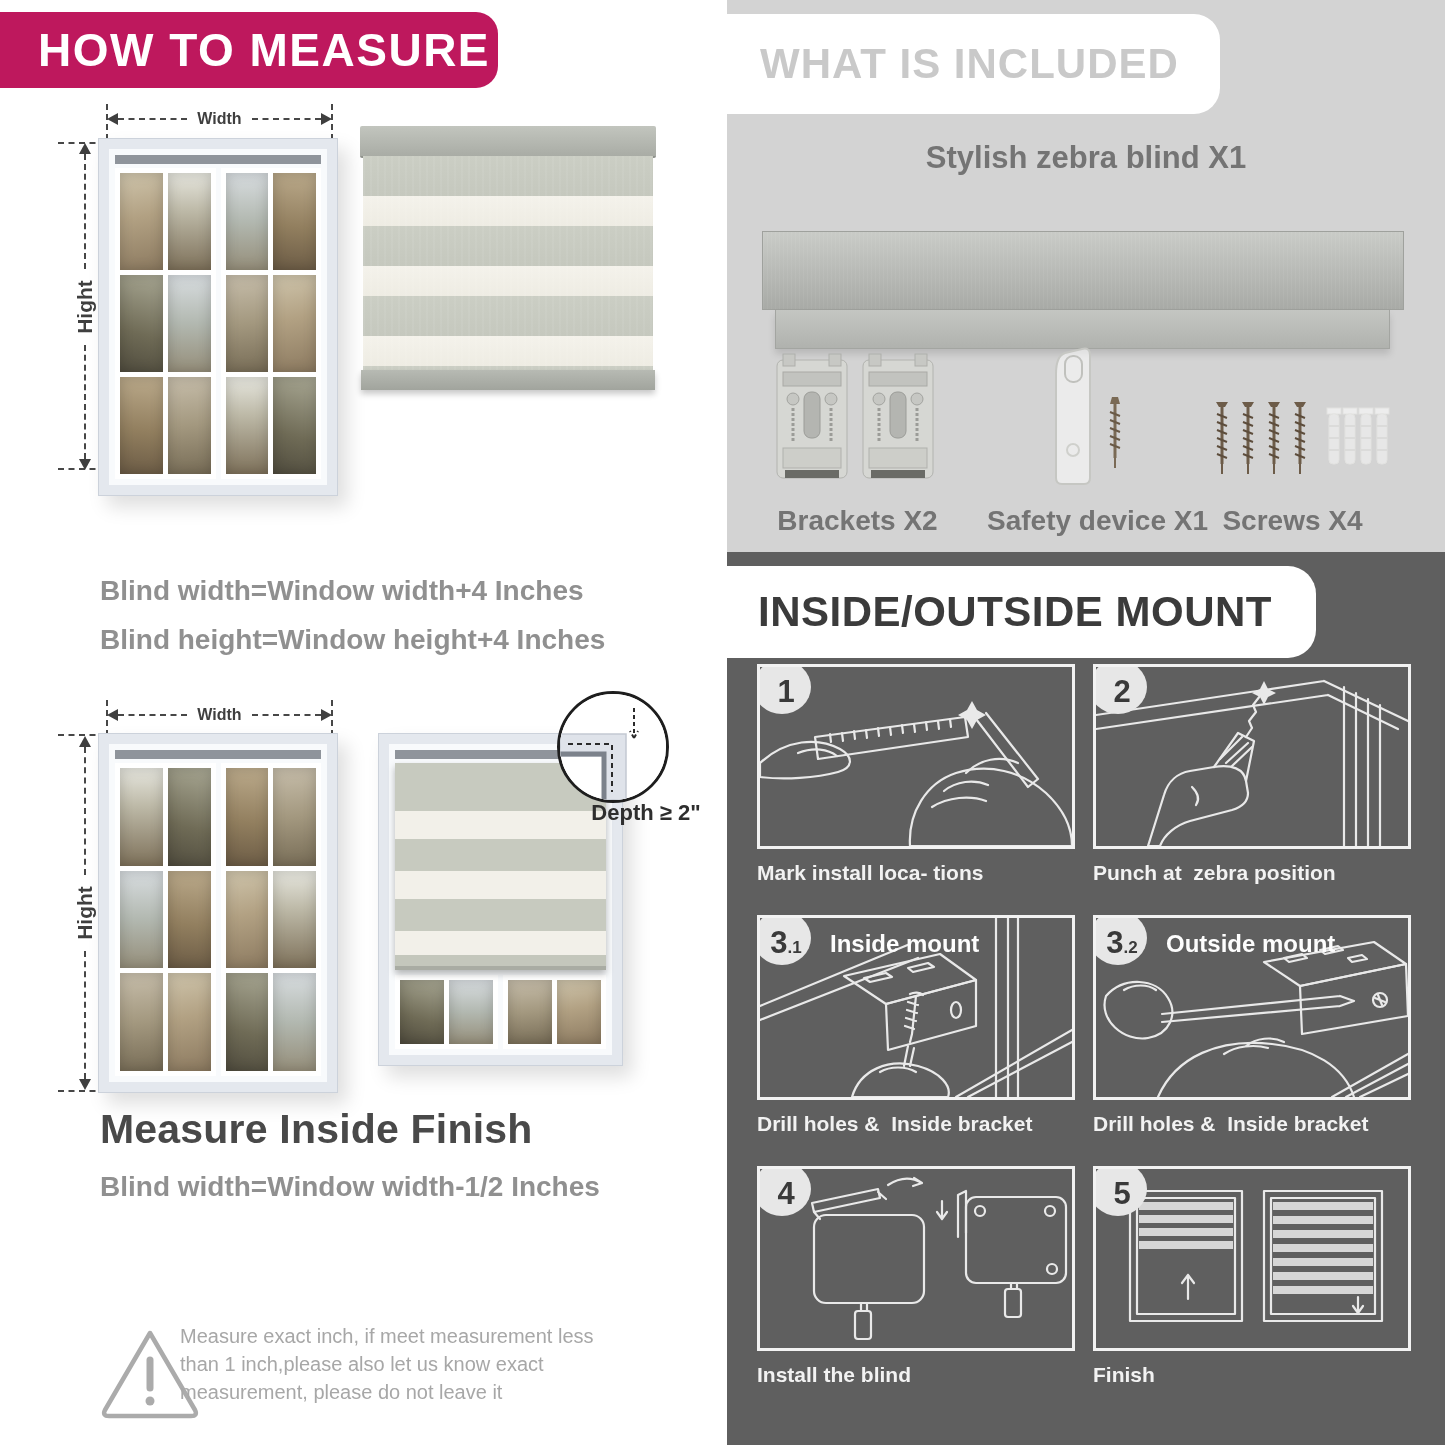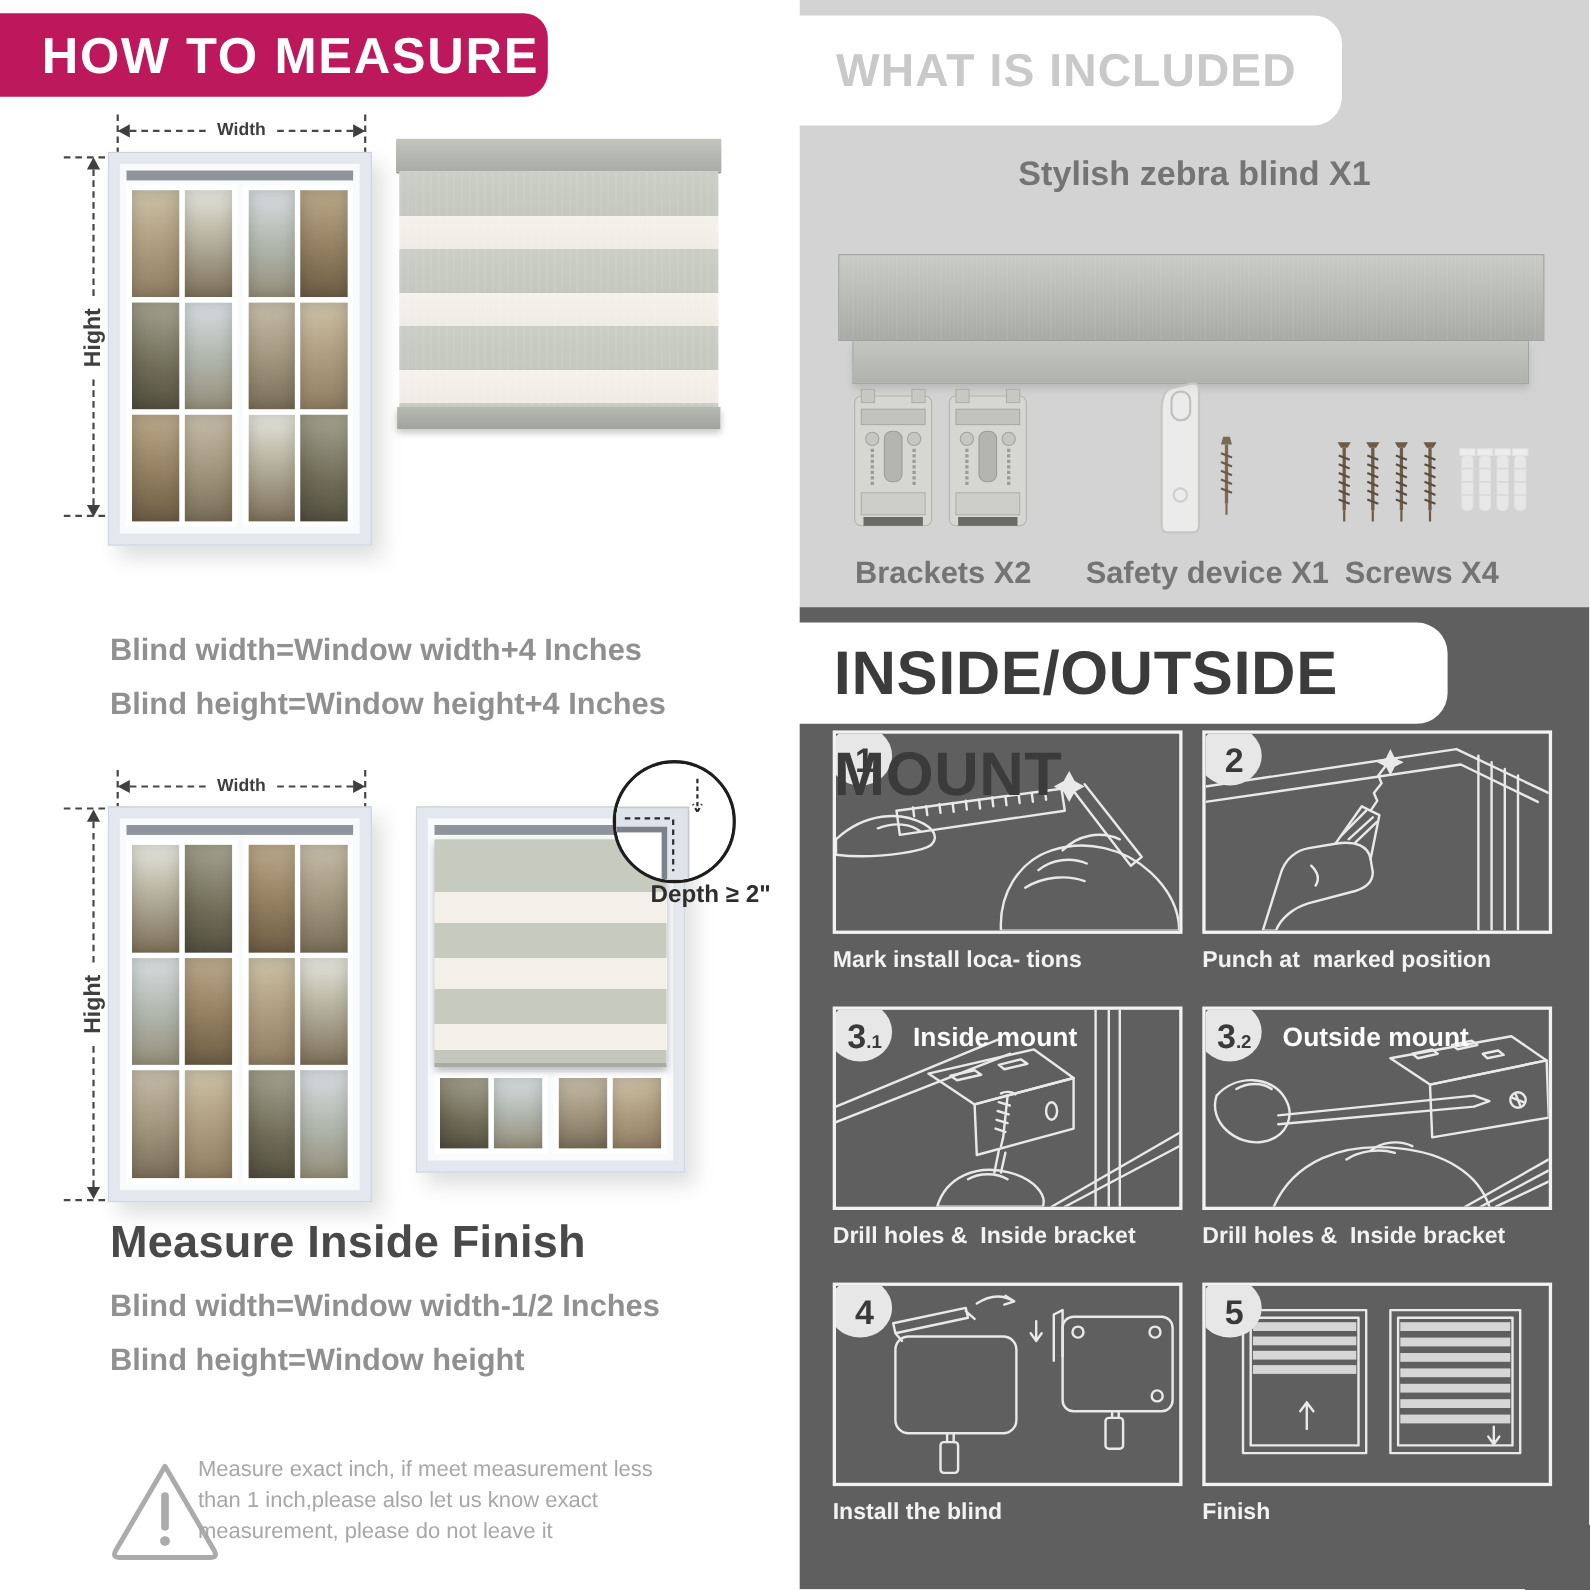--- a/index.html
+++ b/index.html
@@ -6,21 +6,21 @@
   .canvas{position:relative;width:1445px;height:1445px;overflow:hidden;background:#ffffff;
           font-family:"Liberation Sans","DejaVu Sans",sans-serif;}
   .abs{position:absolute;}
 
   
   .hdr-left{left:0;top:12px;width:498px;height:76px;background:#be185d;border-radius:0 22px 22px 0;
             color:#ffffff;font-size:46px;font-weight:bold;letter-spacing:1.5px;line-height:76px;padding-left:38px;box-sizing:border-box;}
   .hdr-included{left:720px;top:14px;width:500px;height:100px;background:#ffffff;border-radius:0 26px 26px 0;
             color:#c9c9c9;font-size:42px;font-weight:bold;letter-spacing:1px;line-height:100px;padding-left:40px;box-sizing:border-box;z-index:3;}
   .hdr-mount{left:720px;top:566px;width:596px;height:92px;background:#ffffff;border-radius:0 28px 28px 0;
-            color:#3b3b3b;font-size:56px;font-weight:bold;letter-spacing:.5px;line-height:92px;padding-left:38px;box-sizing:border-box;z-index:3;}
+            color:#3b3b3b;font-size:42px;font-weight:bold;letter-spacing:.5px;line-height:92px;padding-left:38px;box-sizing:border-box;z-index:3;}
 
   
   .panel-light{left:727px;top:0;width:718px;height:552px;background:#d3d3d3;}
   .panel-dark{left:727px;top:552px;width:718px;height:893px;background:#5f5f5f;}
 
   
   .dim-h{display:flex;align-items:center;height:22px;}
   .dim-h .line{flex:1;border-top:2px dashed #474747;height:0;}
   .dim-h .lbl{font-size:16px;font-weight:bold;color:#3f3f3f;padding:0 10px;white-space:nowrap;}
   .tick-v{width:0;border-left:2px dashed #474747;}
@@ -244,21 +244,20 @@
       <path d="M0,60 L44,60 L44,106" stroke="#7c828b" stroke-width="5" fill="none"></path>
       <path d="M8,50 L52,50 L52,98" stroke="#2a2a2a" stroke-width="2" fill="none" stroke-dasharray="5,4"></path>
       <path d="M74,14 L74,44 M74,44 l-4,-7 M74,44 l4,-7" stroke="#2a2a2a" stroke-width="2" fill="none" stroke-dasharray="4,3"></path>
     </svg>
   </div>
   <div class="abs depth-lbl" style="left:572px;top:800px;width:148px;">Depth ≥ 2"</div>
 
   <div class="abs m-heading" style="left:100px;top:1106px;">Measure Inside Finish</div>
   <div class="abs m-lines" style="left:100px;top:1162px;">
     <div>Blind width=Window width-1/2 Inches</div>
-    <div>Blind height=Window height</div>
   </div>
 
   <svg class="abs" style="left:98px;top:1326px;" width="104" height="96" viewBox="0 0 104 96">
     <path d="M52,7 L97,84 Q100,90 93,90 L11,90 Q4,90 7,84 Z" fill="none" stroke="#ababab" stroke-width="4.5" stroke-linejoin="round"></path>
     <path d="M52,34 L52,62" stroke="#ababab" stroke-width="7" stroke-linecap="round"></path>
     <circle cx="52" cy="75" r="4.5" fill="#ababab"></circle>
   </svg>
   <div class="abs warn-text" style="left:180px;top:1322px;width:440px;">Measure exact inch, if meet measurement less than 1 inch,please also let us know exact measurement, please do not leave it</div>
 
   <div class="abs panel-light"></div>
@@ -372,21 +371,21 @@
             <path d="M248,20 L248,179 M260,26 L260,179 M272,32 L272,179 M284,38 L284,179"></path>
             <path d="M52,179 L68,128 C72,114 82,106 94,104 L118,100 C136,97 148,102 150,114 L152,126 C152,134 146,140 136,143 L94,154 C80,158 68,168 64,179 Z"></path>
             <path d="M118,100 L142,66 L158,74 L150,114"></path>
             <path d="M124,92 L146,70 M130,96 L152,76 M136,99 L156,80"></path>
             <path d="M150,70 l6,-9 -3,-7 7,-9 -3,-7 7,-9"></path>
             <path d="M96,120 C102,126 104,132 100,138"></path>
           </g>
           <path d="M168,14 l4,8 8,4 -8,4 -4,8 -4,-8 -8,-4 8,-4 z" fill="#e9e9e9"></path>
         </svg>
       </div>
-      <div class="step-caption">Punch at  marked position</div>
+      <div class="step-caption">Punch at  zebra position</div>
     </div>
 
     <div class="step">
       <div class="step-img">
         <div class="step-badge">
           <span class="n">3</span>
             <span class="s">.1</span>
         </div>
         <div class="step-title">Inside mount</div>
         <svg viewBox="0 0 312 179" preserveAspectRatio="none">

